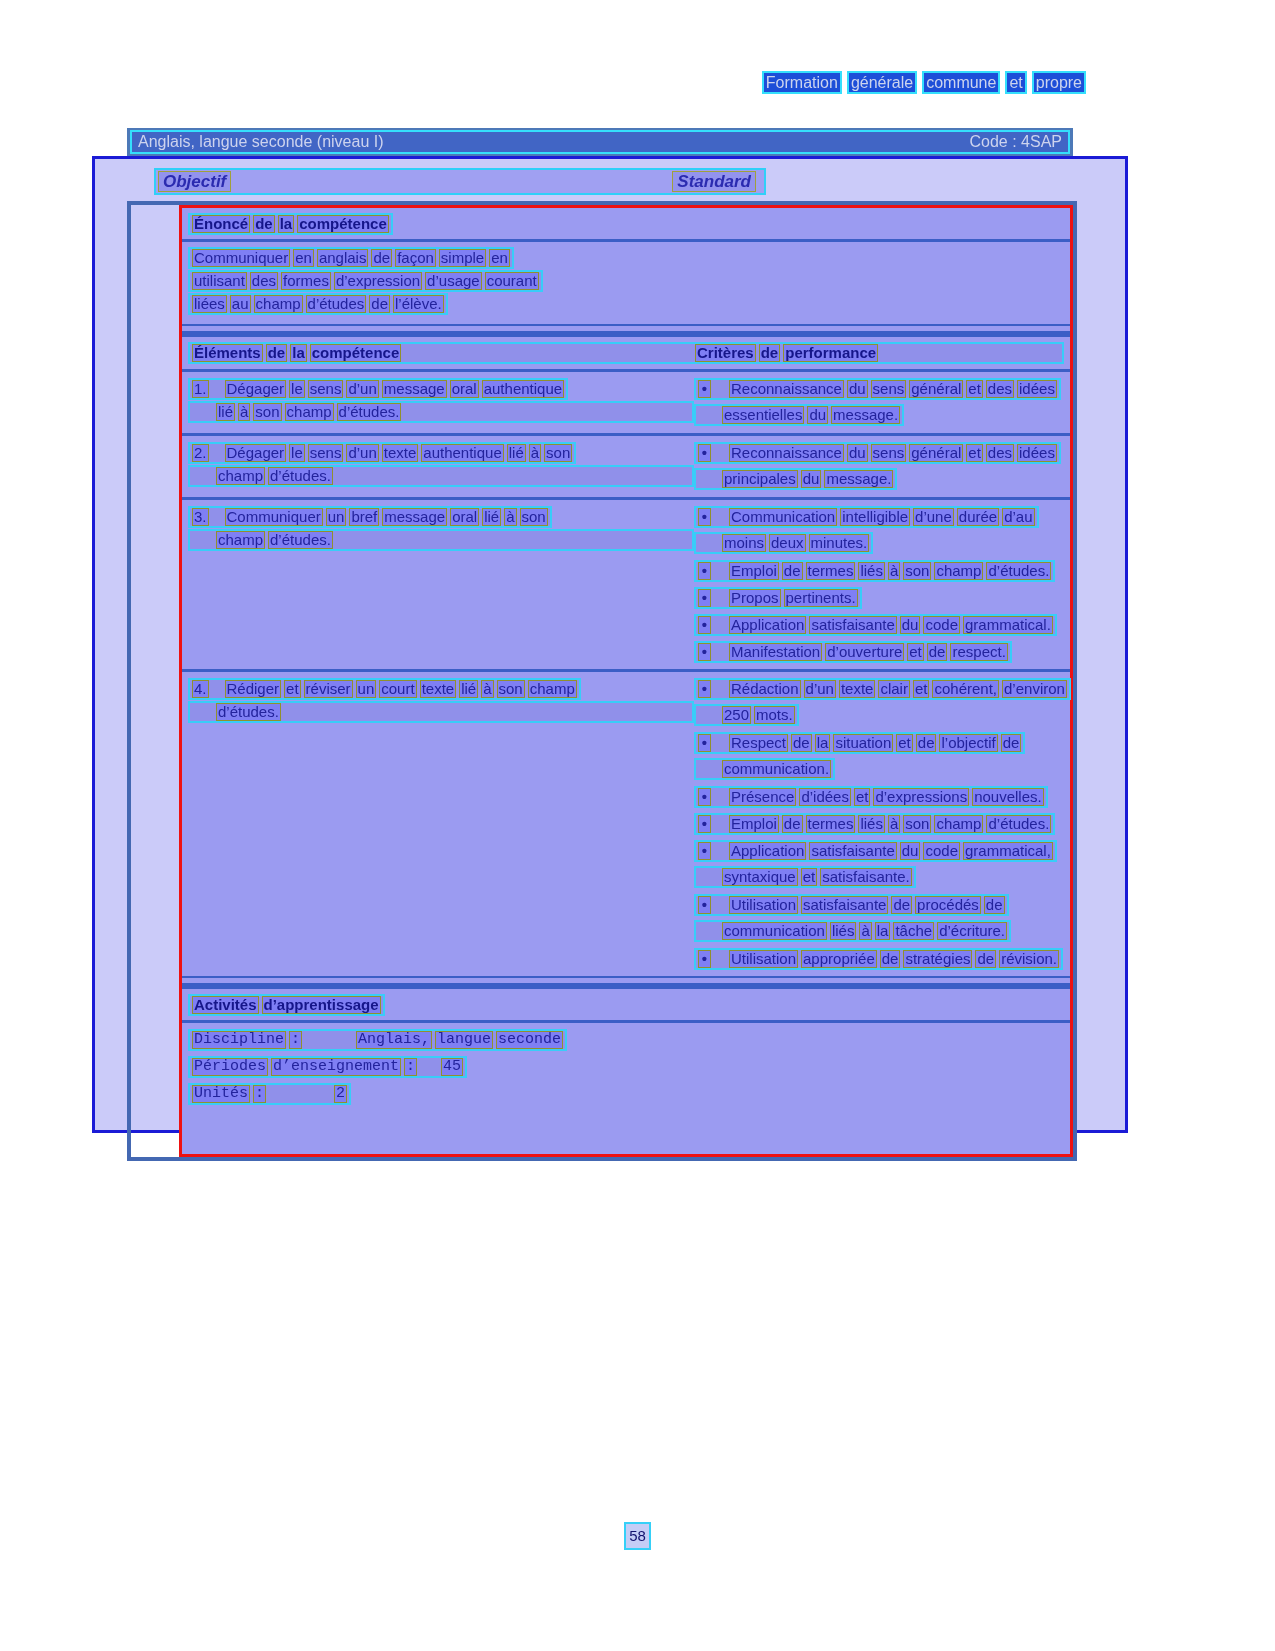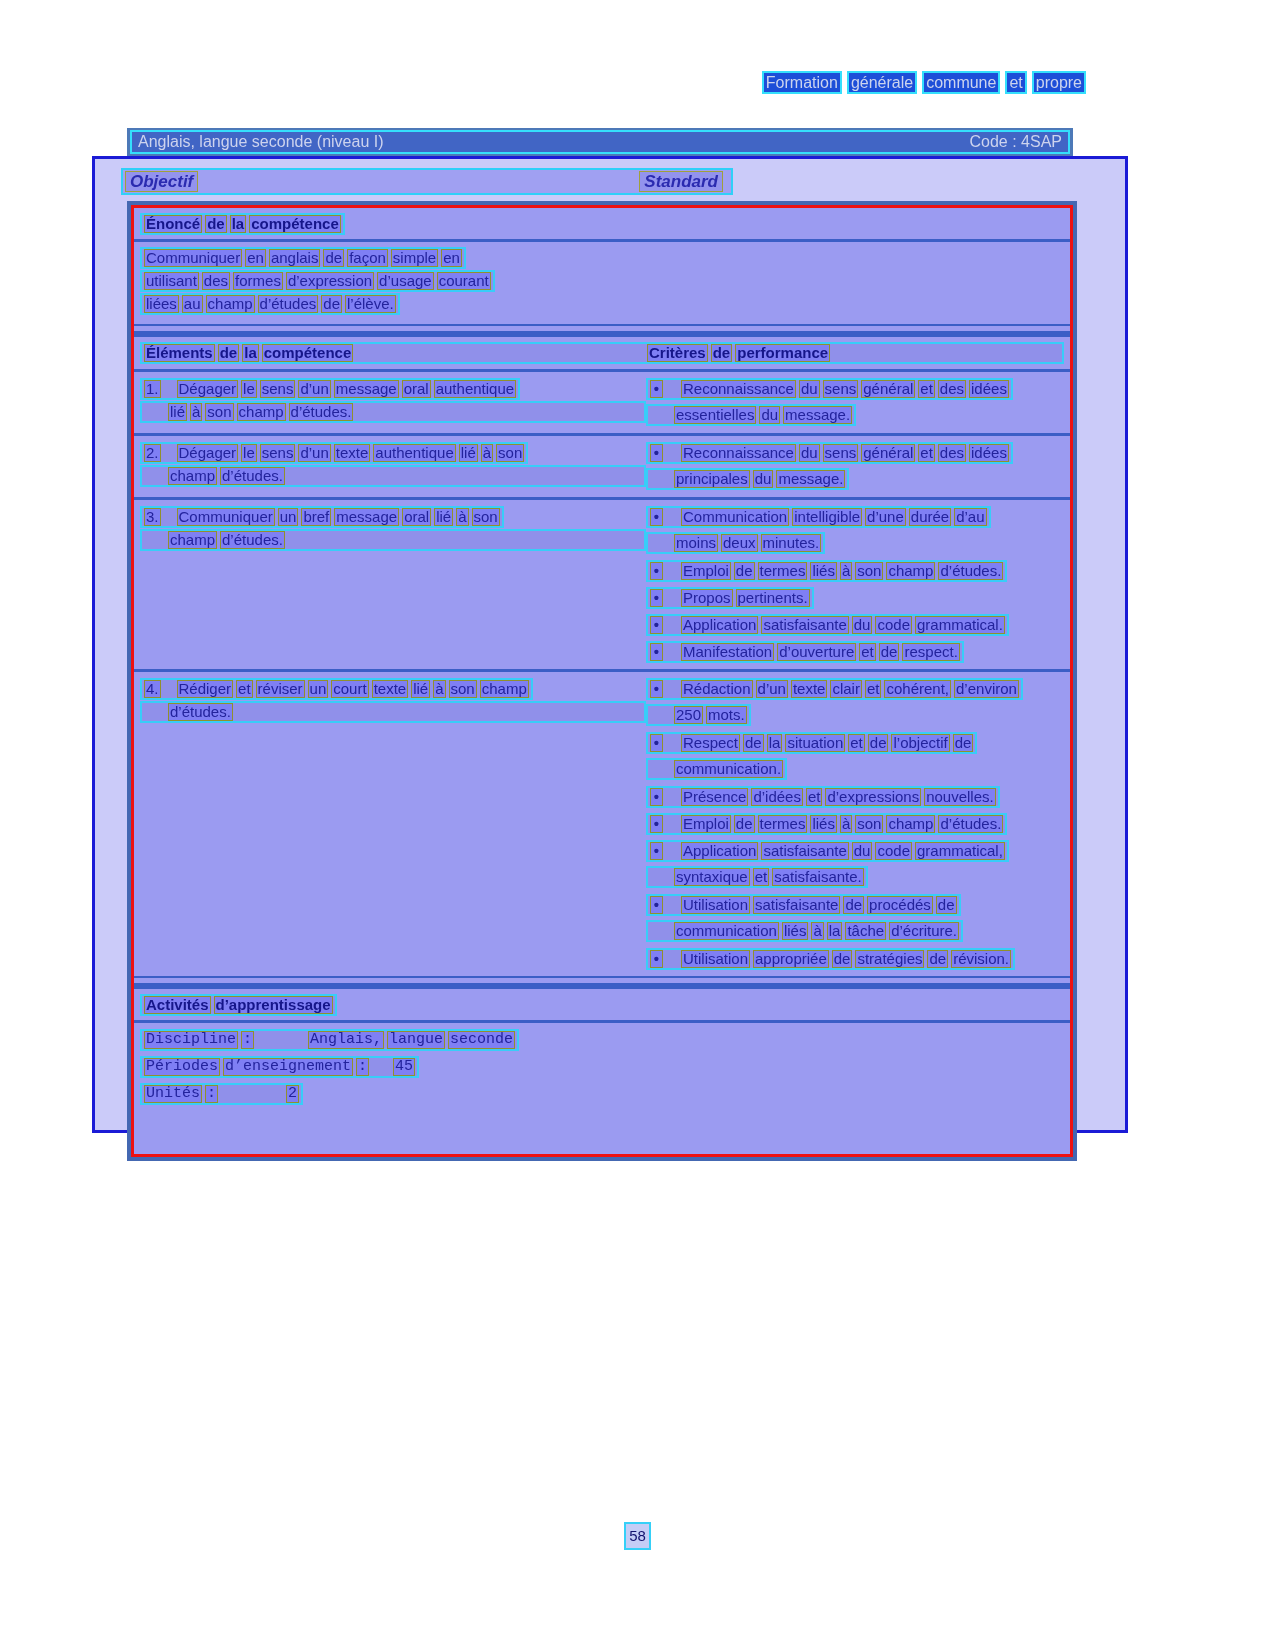--- a/index.html
+++ b/index.html
@@ -47,36 +47,37 @@
     border:2px solid #35dffc;background:#4165c5;
     display:flex;justify-content:space-between;align-items:center;
     padding:0 6px;font-size:16px;color:#cdd3ee;
   }
 
   
   #outer-panel{
     position:absolute;left:92px;top:156px;width:1036px;height:977px;
     background:#cbcbf9;border:3px solid #1b1bd6;box-sizing:border-box;
   }
-  #obj-row{margin:9px 0 0 26px;}
+  #obj-row{margin:9px 0 0 59px;}
   #obj-line{
     width:612px;display:flex;align-items:center;
     border:2px solid #30d0f8;background:#a0a0f2;padding:1px 2px;box-sizing:border-box;
   }
   .w-obj{
     display:inline-block;background:#9393ee;border:1px solid #a0a03c;
     color:#2b2bb0;font-size:17px;line-height:19px;font-weight:700;font-style:italic;
     padding:0 4px;
   }
   #obj-line .spread{flex:1;}
 
   
   #table-wrap{
     margin:6px 0 0 32px;width:950px;box-sizing:border-box;
     border:4px solid #4468b2;
+    padding-left:48px;
   }
   #red-box{
     border:3px solid #ee1111;background:#9b9bf1;box-sizing:border-box;
   }
   .sec-head{padding:5px 6px 4px 6px;}
   .div-thin{height:3px;background:#3b5ec6;}
   .sdiv .a{height:2px;background:#3b5ec6;}
   .sdiv .b{height:5px;}
   .sdiv .c{height:6px;background:#3b5ec6;}
   #enonce-body{padding:5px 6px 8px 6px;}

